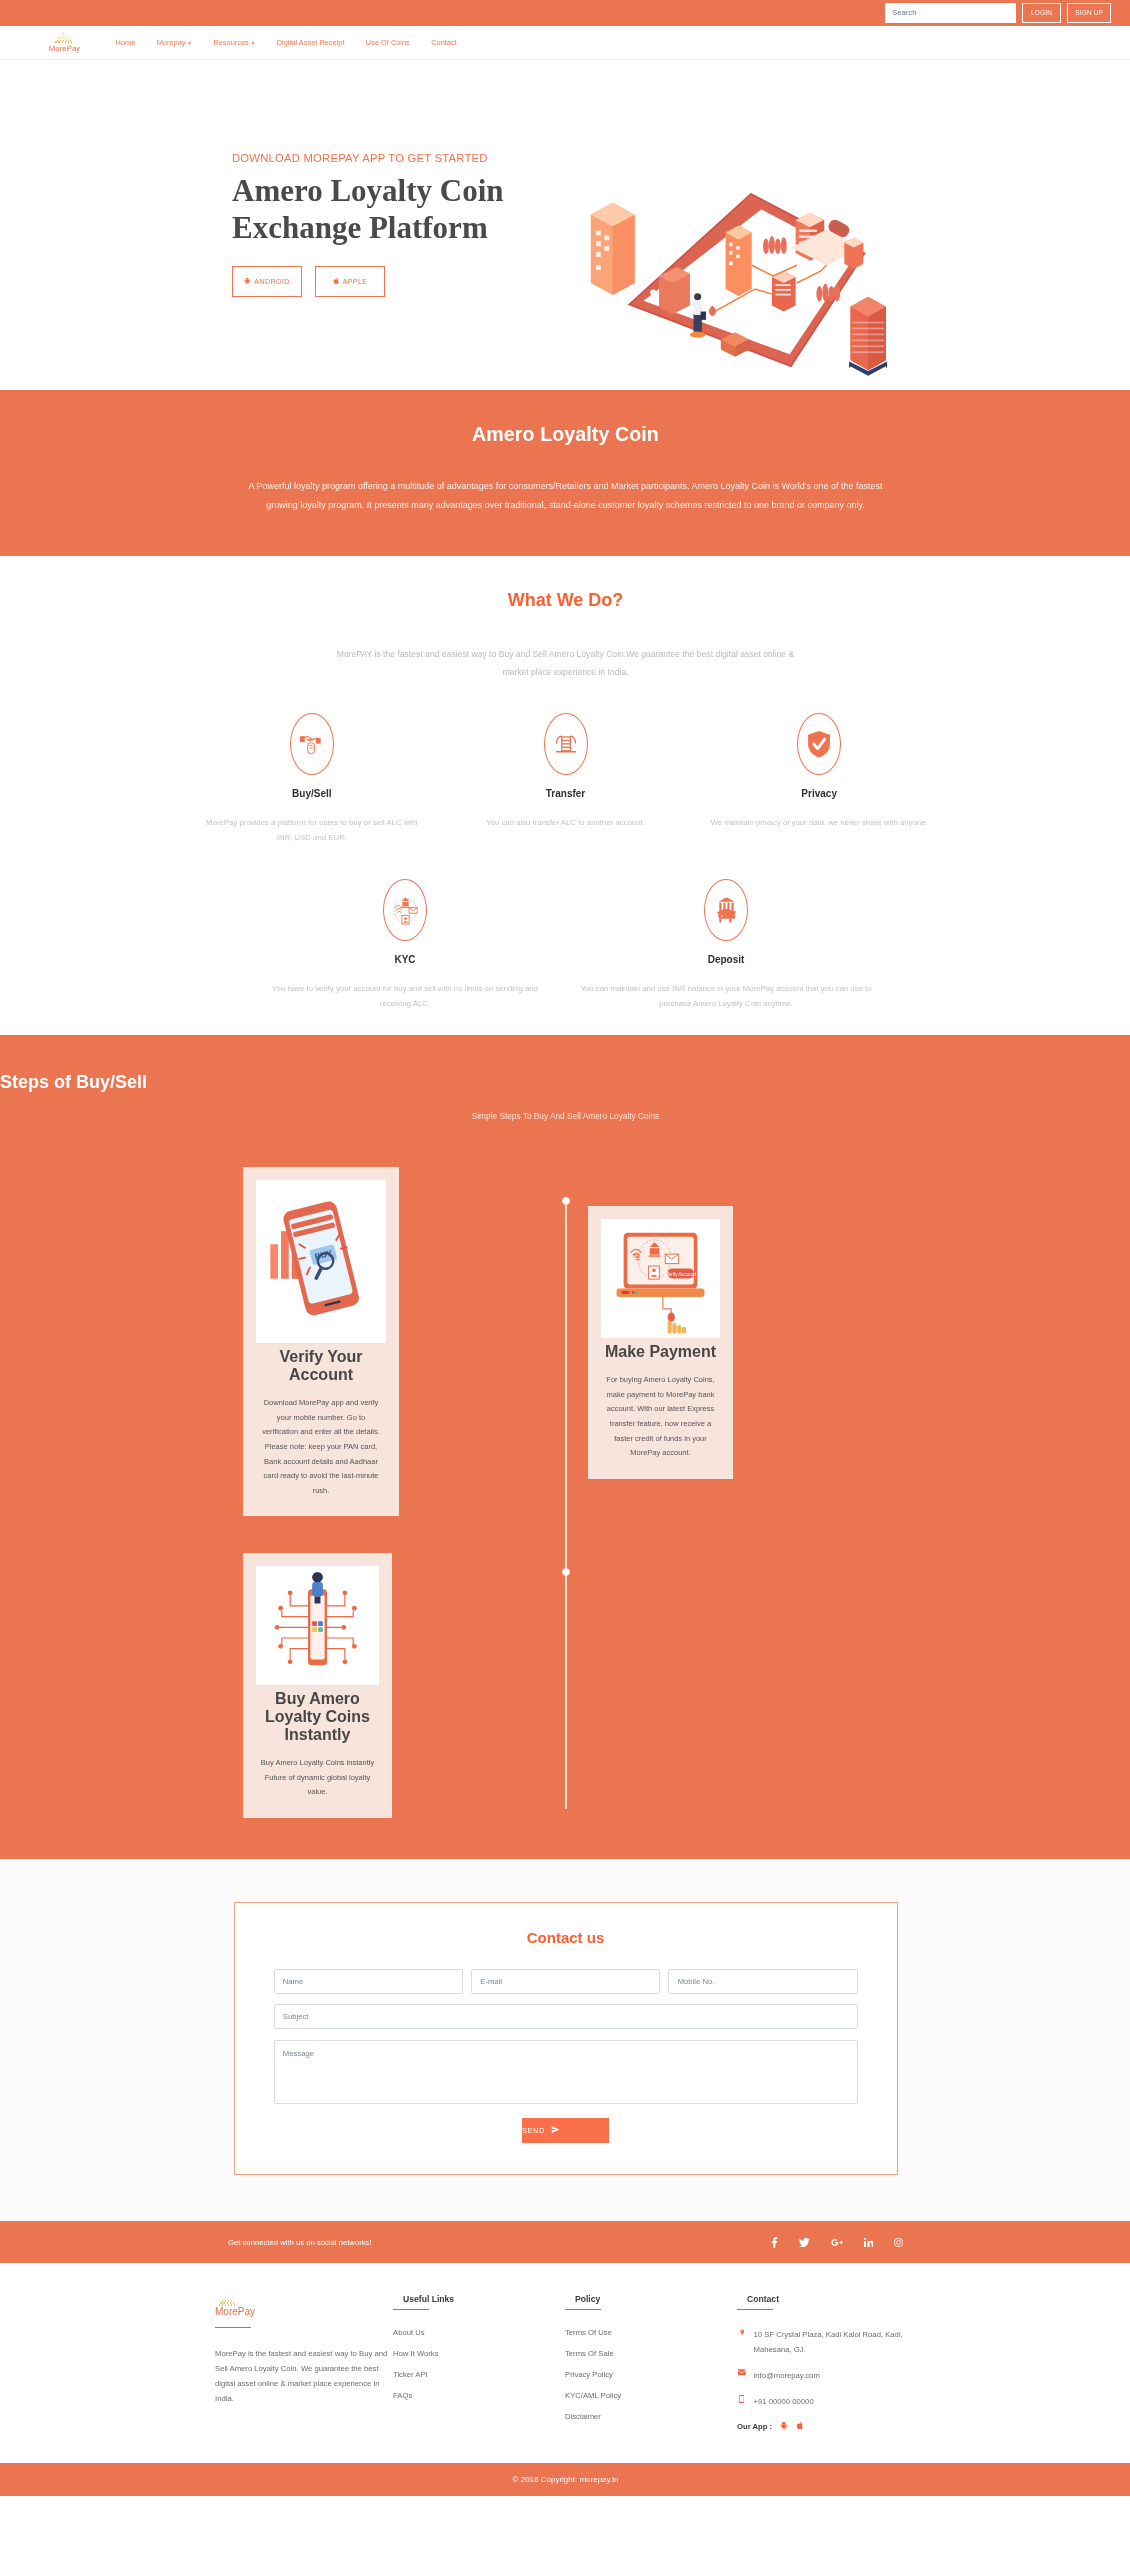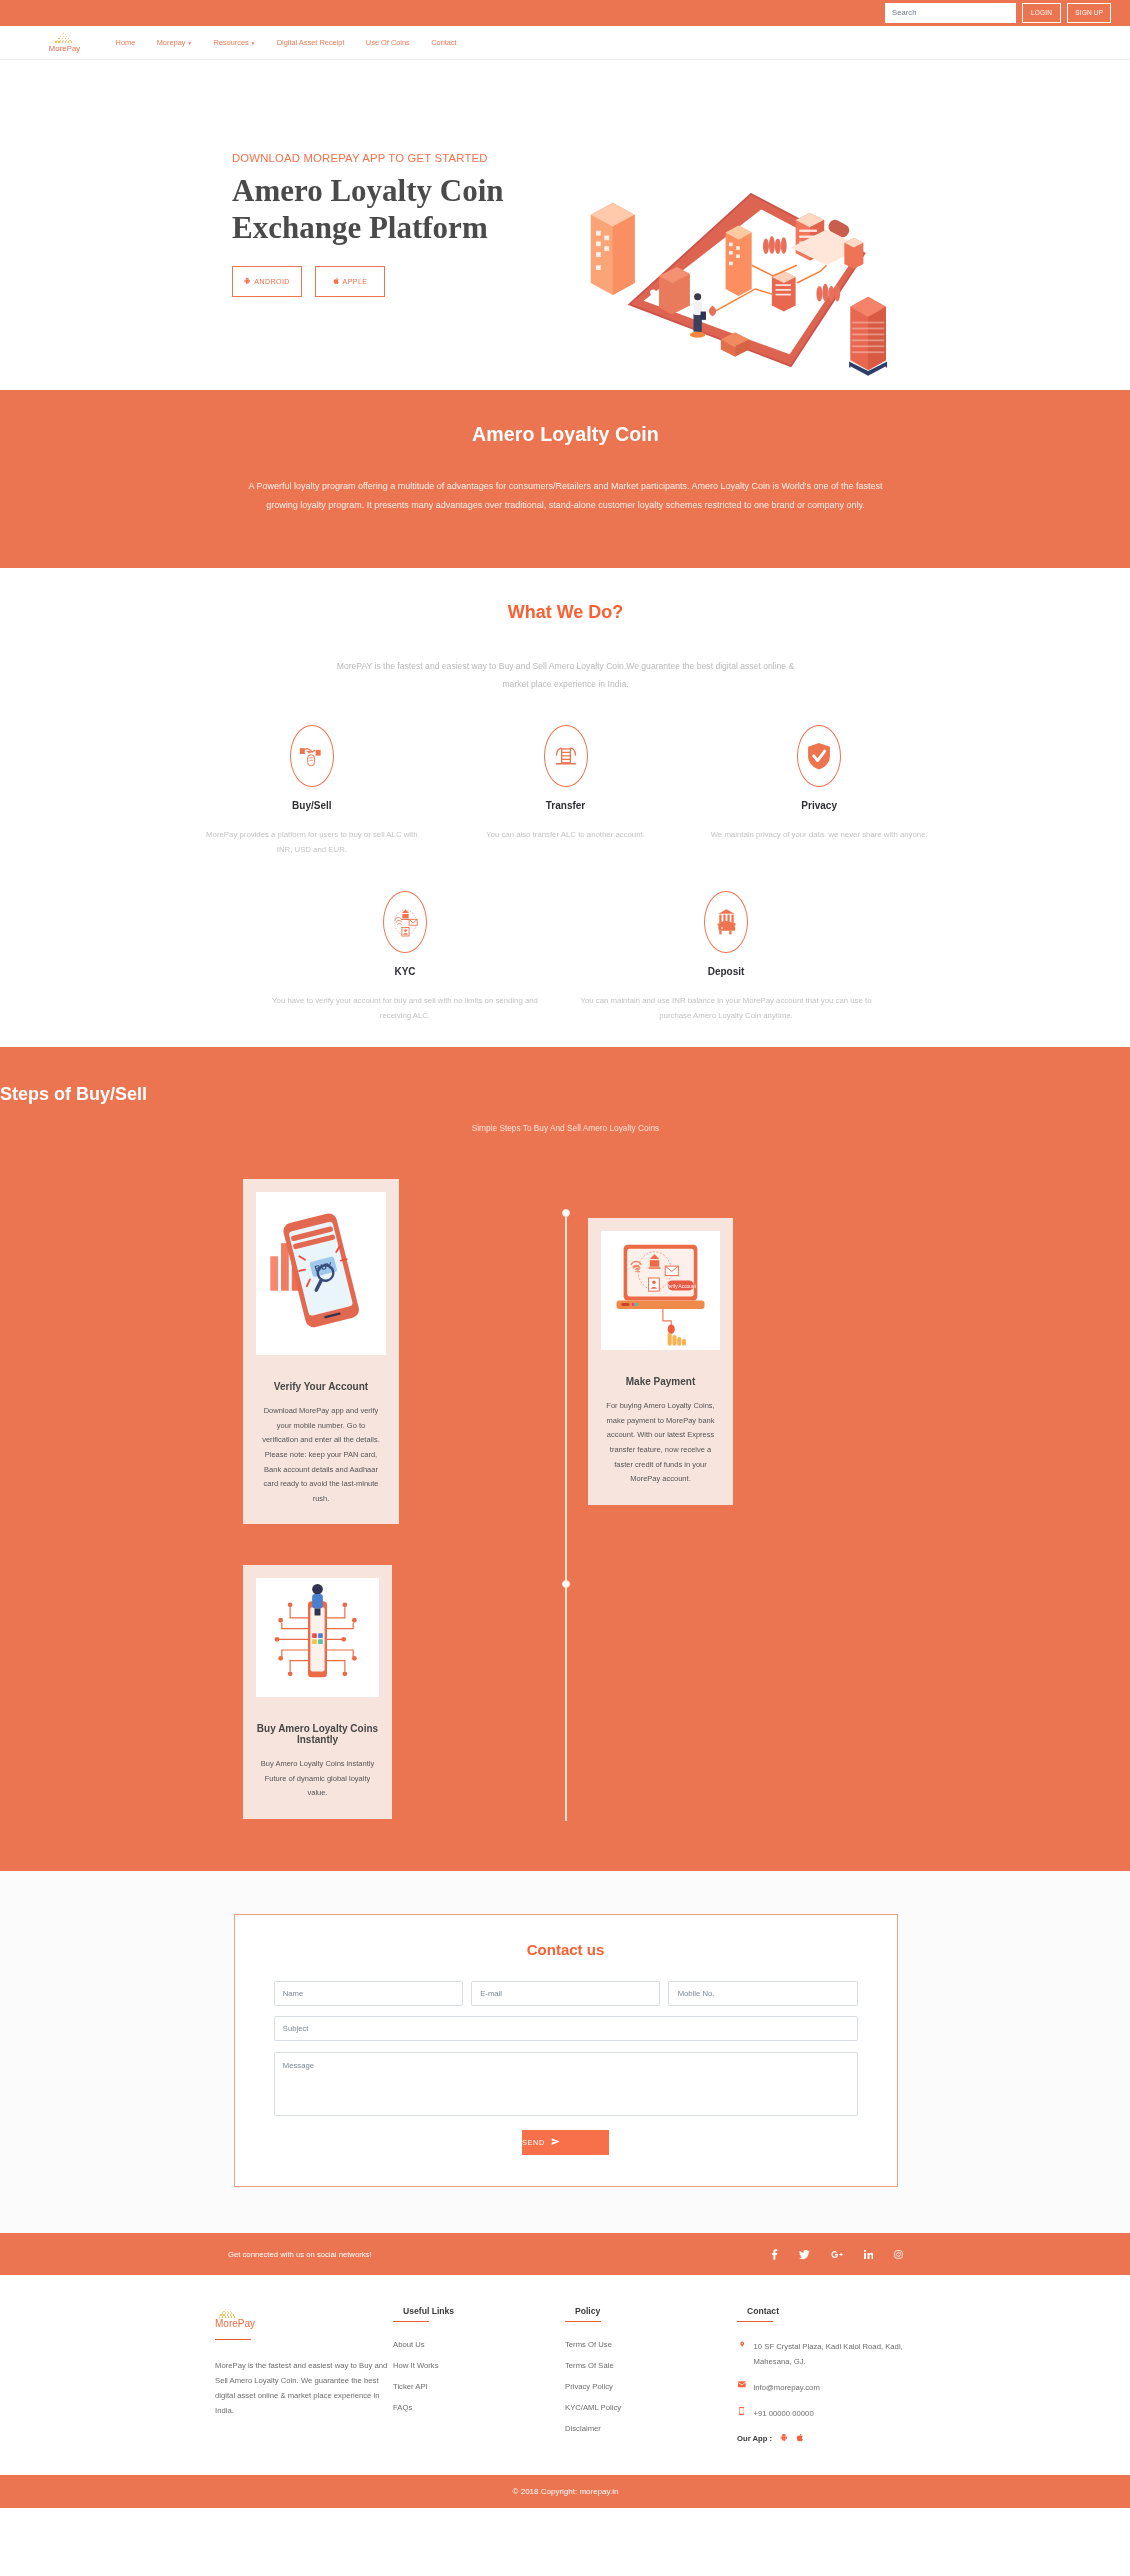--- a/index.html
+++ b/index.html
@@ -109,21 +109,21 @@
   .band {
     background: #ec7551;
     padding: 33px 0 36px;
     text-align: center;
     color: #fff;
   }
   .band h2 {
     font-size: 19.6px; font-weight: bold; letter-spacing: 0.1px; margin-bottom: 31px;
   }
   .band p {
-    width: 642px; margin: 16px auto; font-size: 9px; line-height: 2.2;
+    width: 642px; margin: 4px auto; font-size: 9px; line-height: 2.2;
     color: #fdf0ea;
   }
 
   
   .wwd { background: #fff; padding: 34px 0 24px; text-align: center; }
   .wwd h2 {
     font-size: 18px; color: #fb5f32; font-weight: bold; margin-bottom: 34px;
   }
   .wwd-sub {
     width: 464px; margin: 0 auto 32px; color: #b9b9b9; font-size: 8.6px; line-height: 2.1;
@@ -168,21 +168,21 @@
     position: absolute;
     background: #f7e4dd;
     border-left: 4.2px solid #ee7550;
     padding: 13px 13px 18px;
     text-align: center;
   }
   .card-img {
     background: #fff; display: flex; align-items: center; justify-content: center;
     position: relative; overflow: hidden;
   }
-  .card h3 { font-size: 10px; color: #474747; font-weight: bold; margin: 26px 0 12px; }
+  .card h3 { font-size: 16px; color: #474747; font-weight: bold; margin: 5px 0 12px; }
   .card p { font-size: 7.5px; color: #555; line-height: 1.95; padding: 0 4.8px; }
 
   #card1 { left: 239px; top: 9px; width: 160px; }
   #card1 .card-img { height: 163px; }
   #card2 { left: 588px; top: 48px; width: 149px; border-left: none; border-right: 4.2px solid #ee7550; }
   #card2 .card-img { height: 119px; }
   #card3 { left: 239px; top: 395px; width: 153px; }
   #card3 .card-img { height: 119px; }
 
   

